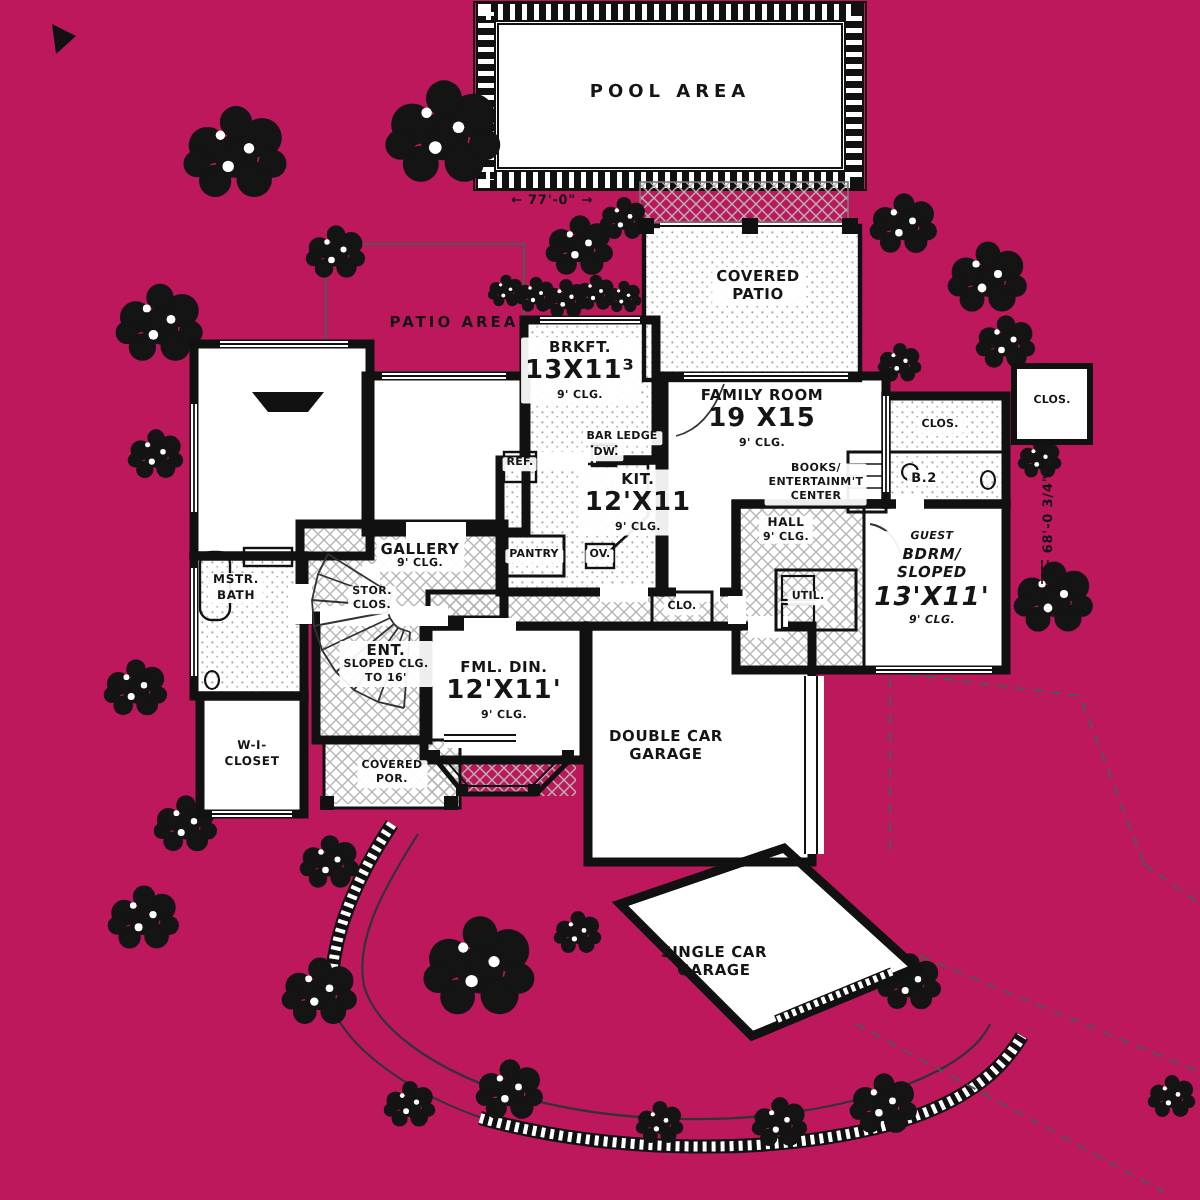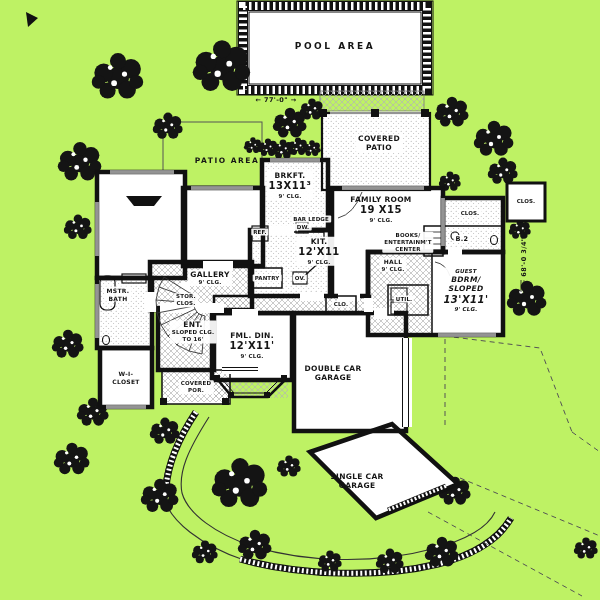--- a/index.html
+++ b/index.html
@@ -1,23 +1,23 @@
 <!DOCTYPE html>
 <html><head>
 <meta charset="utf-8">
 <style>
   html,body{margin:0;padding:0;background:#fff;}
-  #canvas{position:relative;width:600px;height:600px;background:#bef264;outline:1px solid #e0e0e0;overflow:hidden;
+  #canvas{position:relative;width:600px;height:600px;background:#be185d;outline:1px solid #e0e0e0;overflow:hidden;
           font-family:"DejaVu Sans",sans-serif;}
   #plan-svg{position:absolute;left:0;top:0;}
   .lbl{position:absolute;transform:translate(-50%,-50%);text-align:center;color:#151515;
        font-family:"DejaVu Sans",sans-serif;font-weight:700;white-space:nowrap;line-height:1.25;
        letter-spacing:.3px;}
   .lbl .n{font-size:7.5px;}
-  .lbl .d{font-size:10px;letter-spacing:.5px;}
+  .lbl .d{font-size:13px;letter-spacing:.5px;}
   .lbl .c{font-size:5.5px;font-weight:600;letter-spacing:.2px;}
   .lbl .s{font-size:6px;}
   .pool-name{font-size:9px;letter-spacing:2.5px;}
   .patio-name{font-size:7.5px;letter-spacing:1.5px;}
   .chip{background:rgba(255,255,255,.93);padding:0 2px;border-radius:1px;}
   .tinylbl{font-size:5.5px;font-weight:700;letter-spacing:.1px;}
   .dimlbl{font-size:6.5px;font-weight:700;letter-spacing:.4px;}
   .rot{transform:translate(-50%,-50%) rotate(-90deg);}
 </style>
 </head>

